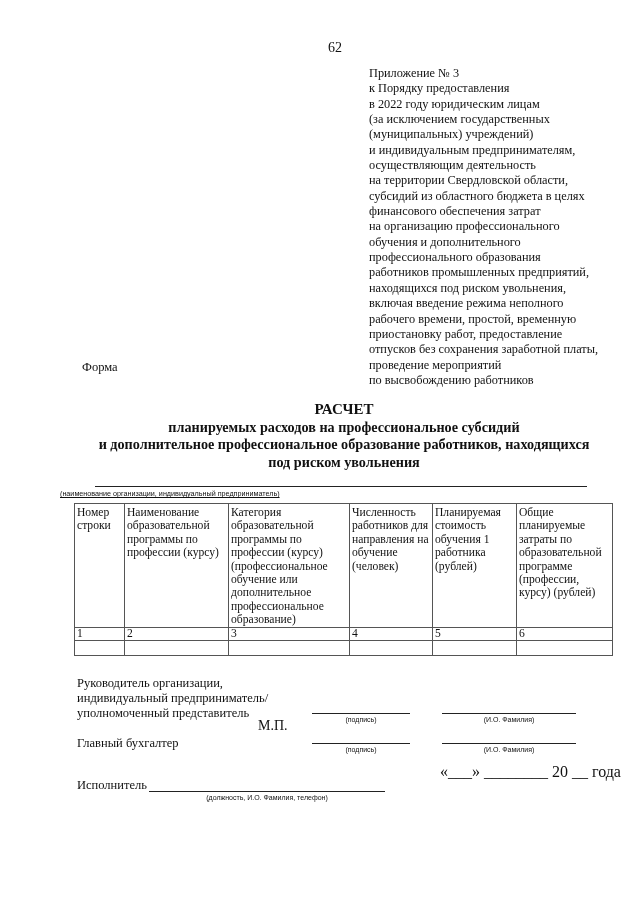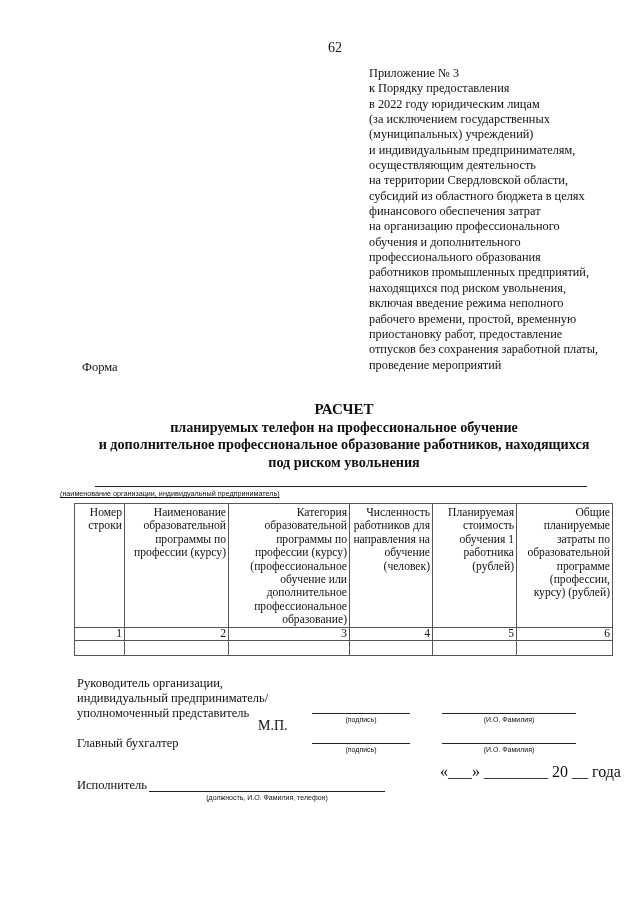--- a/index.html
+++ b/index.html
@@ -25,21 +25,21 @@
     left: 60px; width: 560px; top: 489px; text-align: left;
     font-family: "Liberation Sans", "DejaVu Sans", sans-serif; font-size: 7.2px; text-decoration: underline;
   }
   table.calc {
     position: absolute; left: 74px; top: 503px; width: 538px;
     border-collapse: collapse; table-layout: fixed;
     font-size: 11.6px; line-height: 13.4px;
   }
   table.calc td, table.calc th {
     border: 1px solid #555; padding: 2px 2px 0 2px;
-    font-weight: normal; text-align: right; vertical-align: top;
+    font-weight: normal; text-align: left; vertical-align: top;
   }
   table.calc tr.head th { height: 110px; }
   table.calc tr.nums td { height: 11px; padding: 0 2px; line-height: 12px; }
   table.calc tr.empty td { height: 14px; padding: 0; }
   .sig-text { font-size: 12.5px; line-height: 15.2px; }
   .sig-head { left: 77px; top: 676px; }
   .mp { left: 258px; top: 718px; font-size: 14px; }
   .line { border-top: 1px solid #222; height: 0; }
   .cap {
     font-family: "Liberation Sans", "DejaVu Sans", sans-serif; font-size: 7px;
@@ -68,27 +68,28 @@
   <div>на организацию профессионального</div>
   <div>обучения и дополнительного</div>
   <div>профессионального образования</div>
   <div>работников промышленных предприятий,</div>
   <div>находящихся под риском увольнения,</div>
   <div>включая введение режима неполного</div>
   <div>рабочего времени, простой, временную</div>
   <div>приостановку работ, предоставление</div>
   <div>отпусков без сохранения заработной платы,</div>
   <div>проведение мероприятий</div>
+  <div>по высвобождению работников</div>
 </div>
 
 <div class="abs form-label">Форма</div>
 
 <div class="abs title-block">
   <div class="main">РАСЧЕТ</div>
-  <div>планируемых телефон на профессиональное обучение</div>
+  <div>планируемых расходов на профессиональное субсидий</div>
   <div>и дополнительное профессиональное образование работников, находящихся</div>
   <div>под риском увольнения</div>
 </div>
 
 <div class="abs org-line"></div>
 <div class="abs org-caption">(наименование организации, индивидуальный предприниматель)</div>
 
 <table class="calc">
   <colgroup>
     <col style="width:50px">

